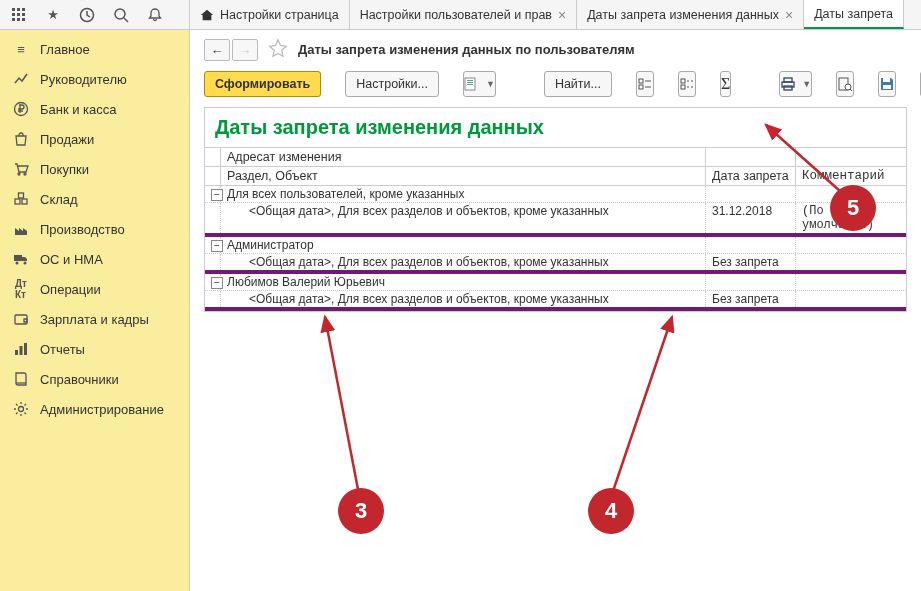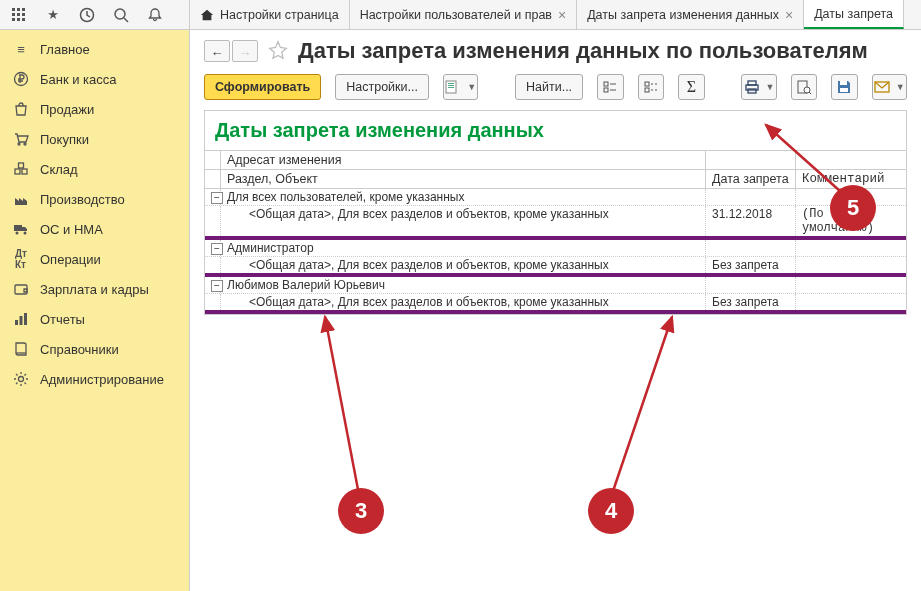--- a/index.html
+++ b/index.html
@@ -21,23 +21,23 @@
   .sidebar { width: 190px; background: #fbed9e; border-right: 1px solid #ccc; padding-top: 4px; }
   .side-item { display: flex; align-items: center; gap: 10px; padding: 6px 12px; cursor: pointer; color: #333; font-size: 13px; }
   .side-item .icon { width: 18px; height: 18px; display: flex; align-items: center; justify-content: center; color: #555; }
 
   .content { flex: 1; position: relative; background: #fff; overflow: hidden; }
 
   .title-row { display: flex; align-items: center; gap: 10px; padding: 8px 14px 6px 14px; }
   .nav-btns { display: flex; gap: 2px; }
   .nav-btn { width: 26px; height: 22px; border: 1px solid #bbb; background: #f7f7f7; display: flex; align-items: center; justify-content: center; cursor: pointer; border-radius: 2px; }
   .star-btn { color: #bbb; cursor: pointer; }
-  .page-title { font-weight: bold; font-size: 22px; }
-
-  .toolbar { display: flex; align-items: center; gap: 14px; padding: 4px 14px 10px 14px; }
+  .page-title { font-weight: bold; font-size: 13px; }
+
+  .toolbar { display: flex; align-items: center; gap: 24px; padding: 4px 14px 10px 14px; }
   .btn { height: 26px; border: 1px solid #aaa; background: #f7f7f7; border-radius: 3px; display: flex; align-items: center; padding: 0 10px; cursor: pointer; font-size: 12.5px; gap: 4px; }
   .btn.primary { background: #ffdb4d; border-color: #b8860b; font-weight: bold; }
   .btn.icon-only { padding: 0; width: 30px; justify-content: center; }
   .btn .drop { font-size: 9px; color: #666; margin-left: 2px; }
 
   .report { margin: 0 14px; border: 1px solid #ccc; }
   .report-title { color: #009a3d; font-weight: bold; font-size: 20px; padding: 8px 10px; }
   .grid-head { border-top: 1px solid #ccc; }
   .gh-row { display: flex; border-bottom: 1px solid #ccc; font-size: 12.5px; }
   .gh-cell { padding: 2px 6px; border-right: 1px solid #ccc; }
@@ -114,20 +114,28 @@
       <span>Даты запрета</span>
     </div>
   </div>
 </div>
 
 <div class="main">
   <div class="sidebar">
     <div class="side-item">
         <span class="icon">≡</span>
         <span>Главное</span>
+      </div>
+    <div class="side-item">
+        <span class="icon">
+          <svg width="16" height="16" viewBox="0 0 16 16" fill="none" stroke="currentColor" stroke-width="1.5">
+            <path d="M2 12l4-5 3 3 5-7"></path>
+          </svg>
+        </span>
+        <span>Руководителю</span>
       </div>
     <div class="side-item">
         <span class="icon">
           <svg width="16" height="16" viewBox="0 0 16 16" fill="none" stroke="currentColor" stroke-width="1.3">
             <circle cx="8" cy="8" r="6.5"></circle>
             <path d="M6 4h3a2 2 0 0 1 0 4H6M5 8h5M5 10h5M7 4v8"></path>
           </svg>
         </span>
         <span>Банк и касса</span>
       </div>

